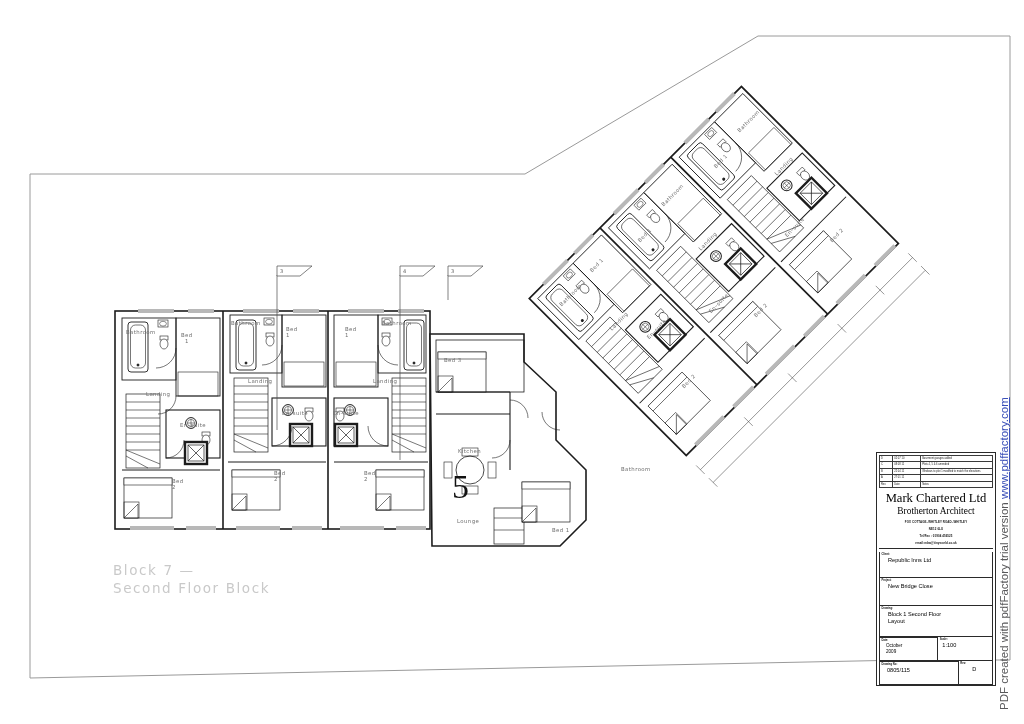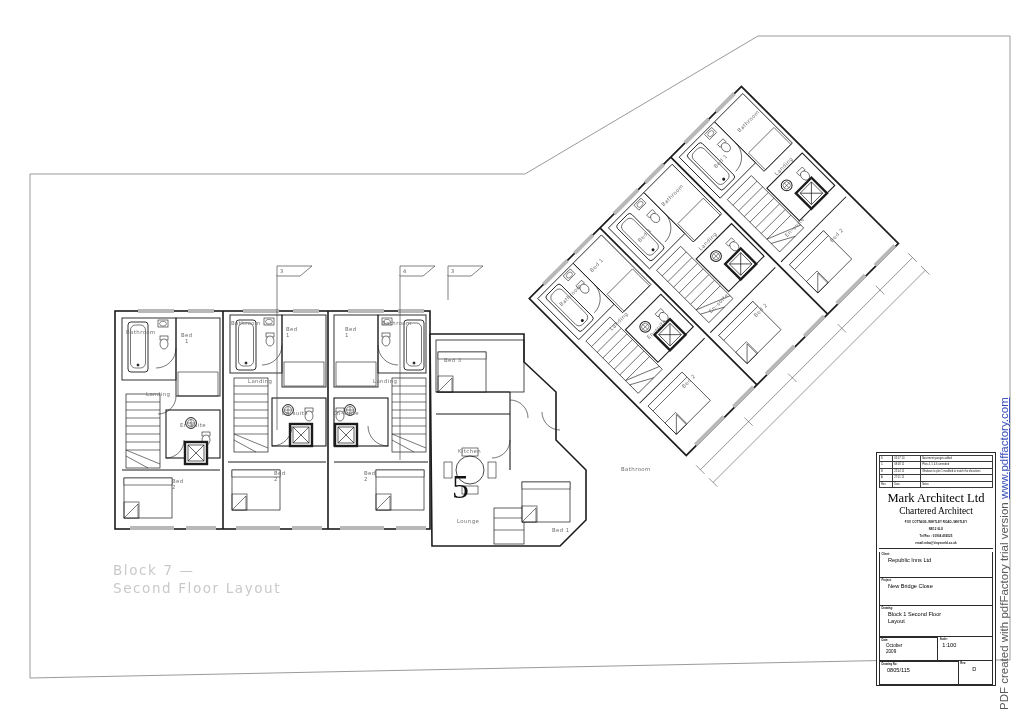--- a/index.html
+++ b/index.html
@@ -375,21 +375,21 @@
 <div class="lbl room2" style="left:588px;top:262px;transform:rotate(-45deg);">Bed 1</div>
 <div class="lbl room2" style="left:607px;top:318px;transform:rotate(-45deg);">Landing</div>
 <div class="lbl room2" style="left:644px;top:326px;transform:rotate(-45deg);">En–suite</div>
 <div class="lbl room2" style="left:680px;top:378px;transform:rotate(-45deg);">Bed 2</div>
 
 <div class="lbl secnum" style="left:280px;top:268px;">3</div>
 <div class="lbl secnum" style="left:403px;top:268px;">4</div>
 <div class="lbl secnum" style="left:451px;top:268px;">3</div>
 
 <div class="lbl blocktitle" style="left:113px;top:560px;">Block 7 —</div>
-<div class="lbl blocktitle" style="left:113px;top:578px;">Second Floor Layout</div>
+<div class="lbl blocktitle" style="left:113px;top:578px;">Second Floor Block</div>
 
 <div id="tblock">
   <div class="tb-pad">
 
     <table class="rev">
       <tbody>
             <tr>
         <td class="c1">D</td>
         <td class="c2">02 07 10</td>
         <td class="c3">Basement garages added</td>
@@ -411,22 +411,22 @@
         <td class="c3"></td>
       </tr>
       <tr>
         <td class="c1">Rev.</td>
         <td class="c2">Date</td>
         <td class="c3">Notes</td>
       </tr>
     </tbody>
         </table>
 
-    <div class="firm">Mark Architect Ltd</div>
-    <div class="firm2">Chartered Architect</div>
+    <div class="firm">Mark Chartered Ltd</div>
+    <div class="firm2">Brotherton Architect</div>
     <div class="addr">FOX COTTAGE–WHITLEY ROAD–WHITLEY</div>
     <div class="addr">NE12 6LU</div>
     <div class="addr em">Tel/Fax : 01904 456525</div>
     <div class="addr em">email:mbw@tinyworld.co.uk</div>
     <div class="rule"></div>
 
     <div class="fld" style="height:26px;margin-top:3px;">
       <div class="fk">Client:</div>
       <div class="fv">Republic Inns Ltd</div>
     </div>

